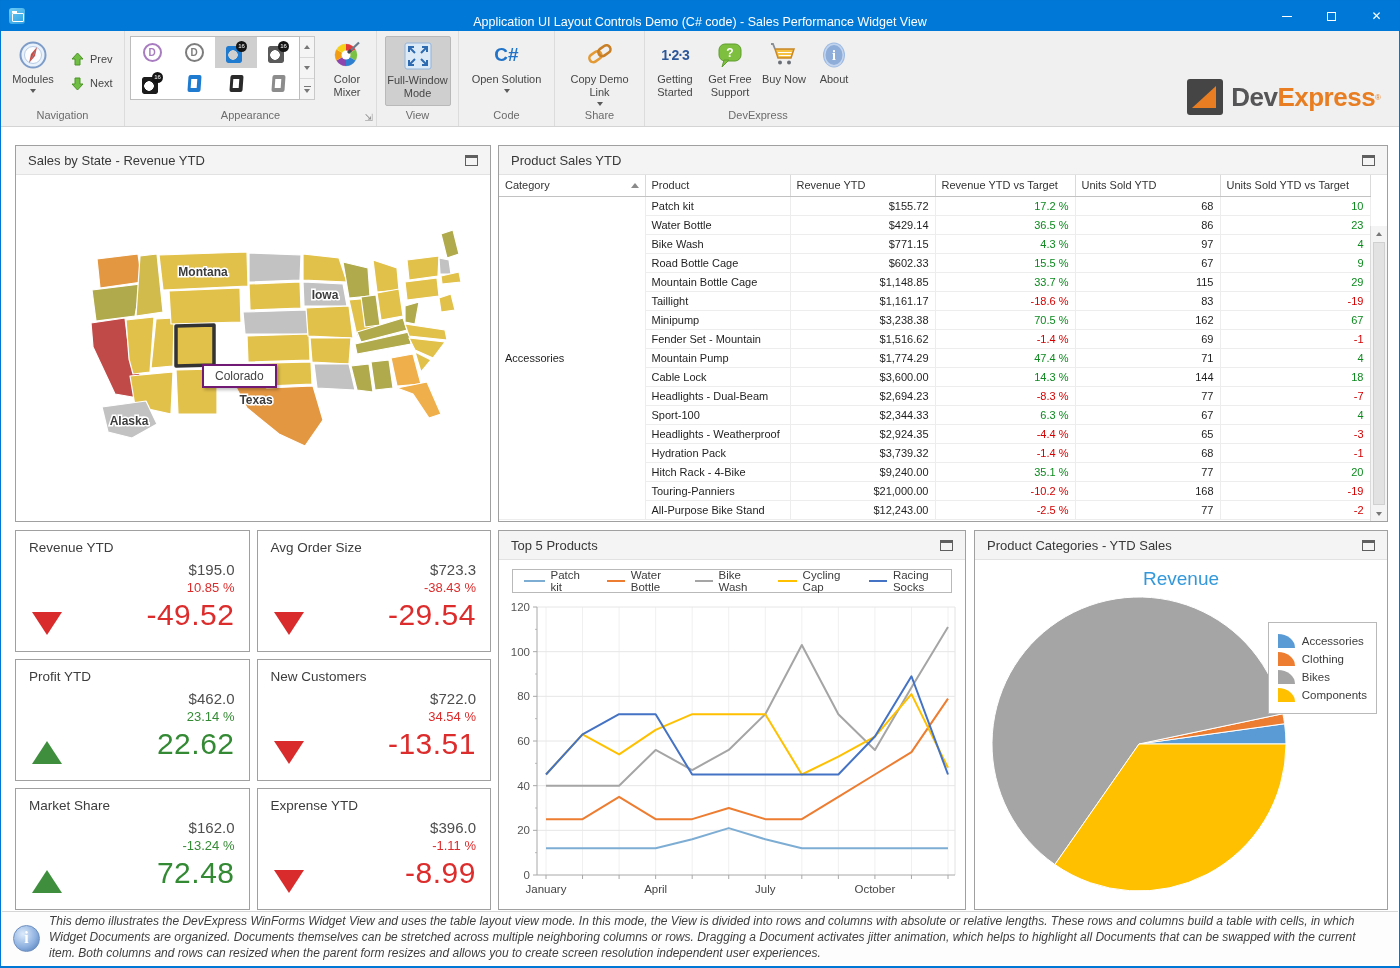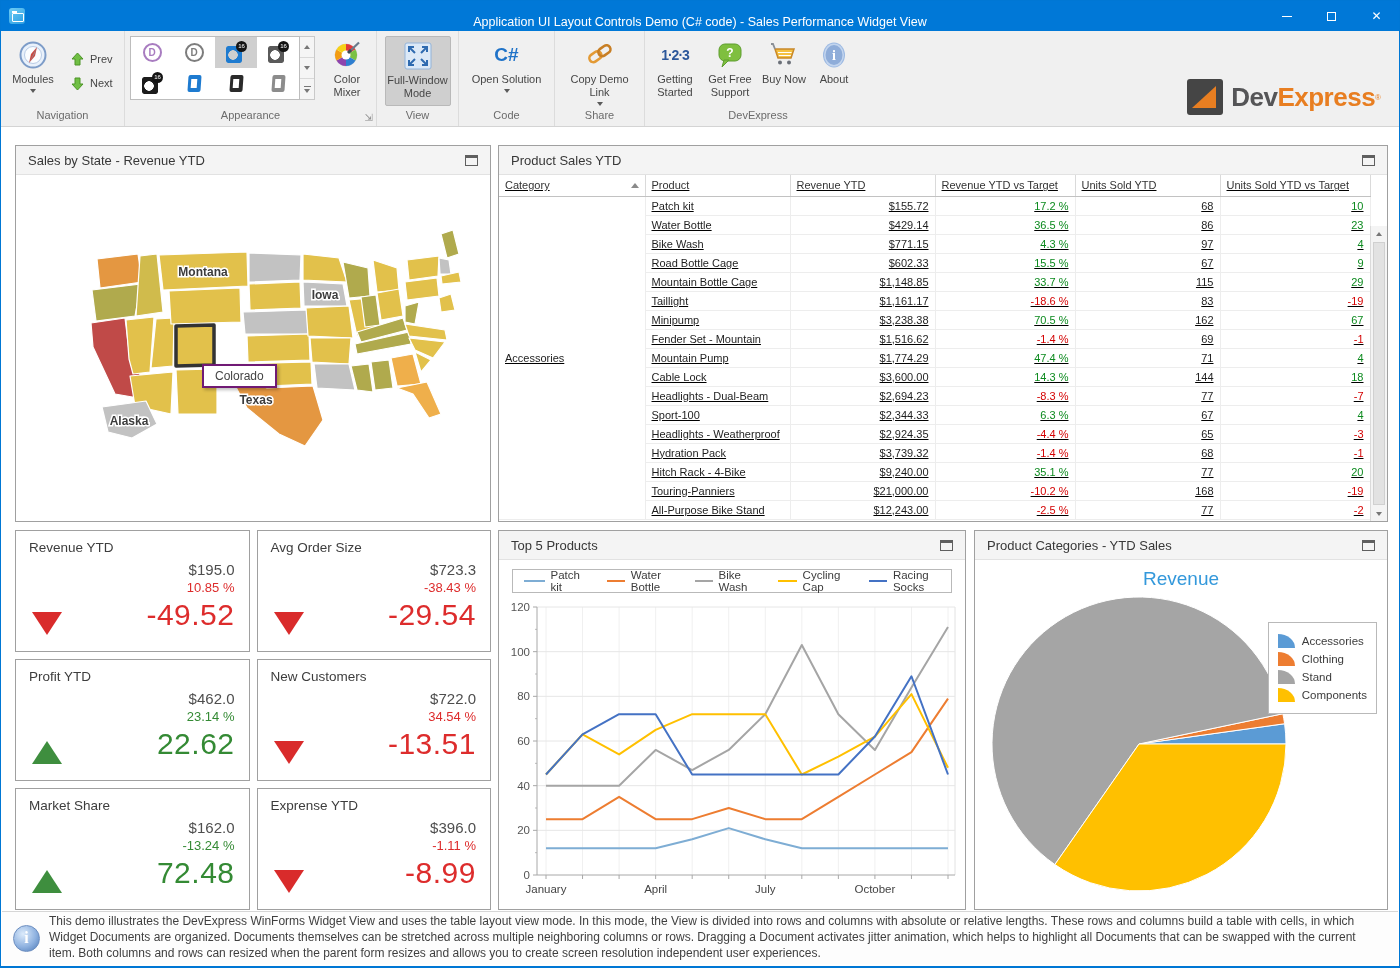--- a/index.html
+++ b/index.html
@@ -126,21 +126,21 @@
   .pie-legend .pl-item { display:flex; align-items:center; margin:4px 0; font-size:11.5px; color:#3c3c3c; }
   .pl-swatch { width:17px; height:14px; margin-right:7px; border-radius:0 100% 0 0; }
 
   
   .statusbar { position:absolute; left:1px; right:1px; bottom:2px; height:53px; background:#fdfdfd;
                border-top:1px solid #d6d6d6; display:flex; align-items:center; }
   .info-icon { width:27px; height:27px; min-width:27px; border-radius:50%; margin:0 9px 0 11px;
                background:radial-gradient(circle at 9px 8px,#dcebfb,#8fb2e0 55%,#4a77b5);
                border:1px solid #6c8ec0; color:#fff; font-family:"Liberation Serif",serif; font-weight:bold;
                font-size:16px; display:flex; align-items:center; justify-content:center; }
-  .status-text { font-size:12px; color:#3f3f3f; line-height:1.33; padding-right:14px; }
+  .status-text { font-size:12px; color:#3f3f3f; line-height:1.33; padding-right:14px;font-style:italic; }
 </style>
 </head>
 <body>
 
 <div class="app">
 
   <div class="titlebar">
     <div class="appicon"></div>
     <div class="title-text">Application UI Layout Controls Demo (C# code) - Sales Performance Widget View</div>
     <div class="win-controls">
@@ -430,21 +430,21 @@
         </svg>
         <div class="tooltip" style="left:186px;top:189px;">Colorado</div>
       </div>
     </div>
 
     <div class="widget" style="left:496px;top:17px;width:890px;height:377px;">
       <div class="whead">
         <span class="wtitle">Product Sales YTD</span>
         <span class="maxbtn"></span>
       </div>
-      <div class="wbody" style="height:346px;text-decoration:underline;">
+      <div class="wbody" style="height:346px;">
         <table class="grid">
           <colgroup>
               <col style="width:146px">
               <col style="width:145px">
               <col style="width:145px">
               <col style="width:140px">
               <col style="width:145px">
               <col style="width:150px">
             </colgroup>
           <thead>
@@ -761,21 +761,21 @@
             <div class="pl-item">
               <span class="pl-swatch" style="background: rgb(91, 155, 213);"></span>
               <span>Accessories</span>
             </div>
             <div class="pl-item">
               <span class="pl-swatch" style="background: rgb(237, 125, 49);"></span>
               <span>Clothing</span>
             </div>
             <div class="pl-item">
               <span class="pl-swatch" style="background: rgb(165, 165, 165);"></span>
-              <span>Stand</span>
+              <span>Bikes</span>
             </div>
             <div class="pl-item">
               <span class="pl-swatch" style="background: rgb(255, 192, 0);"></span>
               <span>Components</span>
             </div>
           </div>
       </div>
     </div>
   </div>
 

